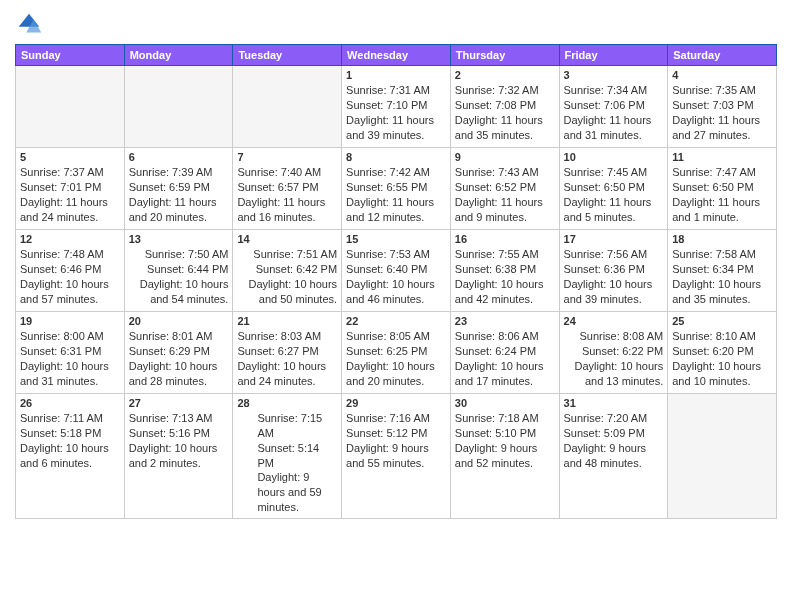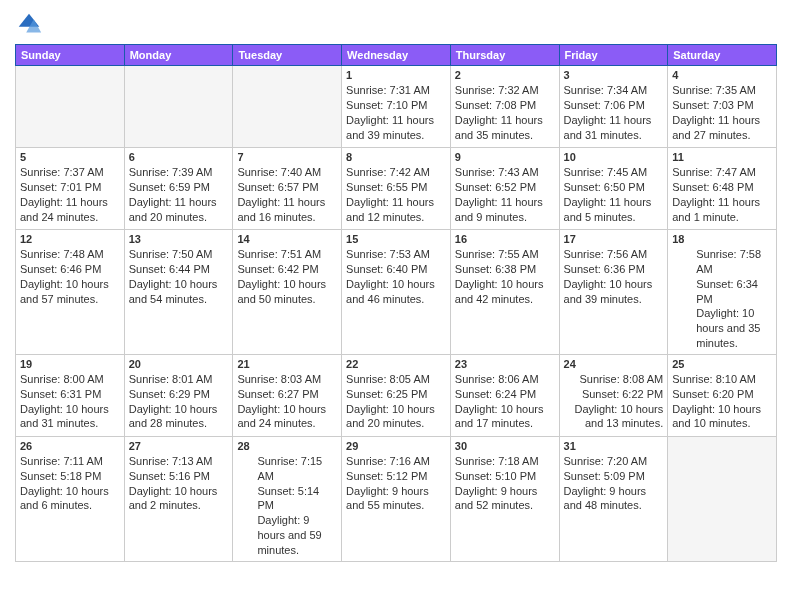--- a/index.html
+++ b/index.html
@@ -195,40 +195,40 @@
           </td>
           <td>
             <span class="day-number">10</span>
             <div class="day-info" style="white-space: pre-line;">Sunrise: 7:45 AM
 Sunset: 6:50 PM
 Daylight: 11 hours and 5 minutes.</div>
           </td>
           <td>
             <span class="day-number">11</span>
             <div class="day-info" style="white-space: pre-line;">Sunrise: 7:47 AM
-Sunset: 6:48 PM
+Sunset: 6:50 PM
 Daylight: 11 hours and 1 minute.</div>
           </td>
         </tr>
         <tr>
           <td>
             <span class="day-number">12</span>
             <div class="day-info" style="white-space: pre-line;">Sunrise: 7:48 AM
 Sunset: 6:46 PM
 Daylight: 10 hours and 57 minutes.</div>
           </td>
           <td>
             <span class="day-number">13</span>
-            <div class="day-info" style="white-space: pre-line;">Sunrise: 7:50 AM
+            <div class="day-info" style="white-space: pre-line; text-align: right;">Sunrise: 7:50 AM
 Sunset: 6:44 PM
 Daylight: 10 hours and 54 minutes.</div>
           </td>
           <td>
             <span class="day-number">14</span>
-            <div class="day-info" style="white-space: pre-line;">Sunrise: 7:51 AM
+            <div class="day-info" style="white-space: pre-line; text-align: right;">Sunrise: 7:51 AM
 Sunset: 6:42 PM
 Daylight: 10 hours and 50 minutes.</div>
           </td>
           <td>
             <span class="day-number">15</span>
             <div class="day-info" style="white-space: pre-line;">Sunrise: 7:53 AM
 Sunset: 6:40 PM
 Daylight: 10 hours and 46 minutes.</div>
           </td>
           <td>
@@ -238,21 +238,21 @@
 Daylight: 10 hours and 42 minutes.</div>
           </td>
           <td>
             <span class="day-number">17</span>
             <div class="day-info" style="white-space: pre-line;">Sunrise: 7:56 AM
 Sunset: 6:36 PM
 Daylight: 10 hours and 39 minutes.</div>
           </td>
           <td>
             <span class="day-number">18</span>
-            <div class="day-info" style="white-space: pre-line; margin-left: 24px;">Sunrise: 7:58 AM
+            <div class="day-info" style="white-space: pre-line;">Sunrise: 7:58 AM
 Sunset: 6:34 PM
 Daylight: 10 hours and 35 minutes.</div>
           </td>
         </tr>
         <tr>
           <td>
             <span class="day-number">19</span>
             <div class="day-info" style="white-space: pre-line;">Sunrise: 8:00 AM
 Sunset: 6:31 PM
 Daylight: 10 hours and 31 minutes.</div>

